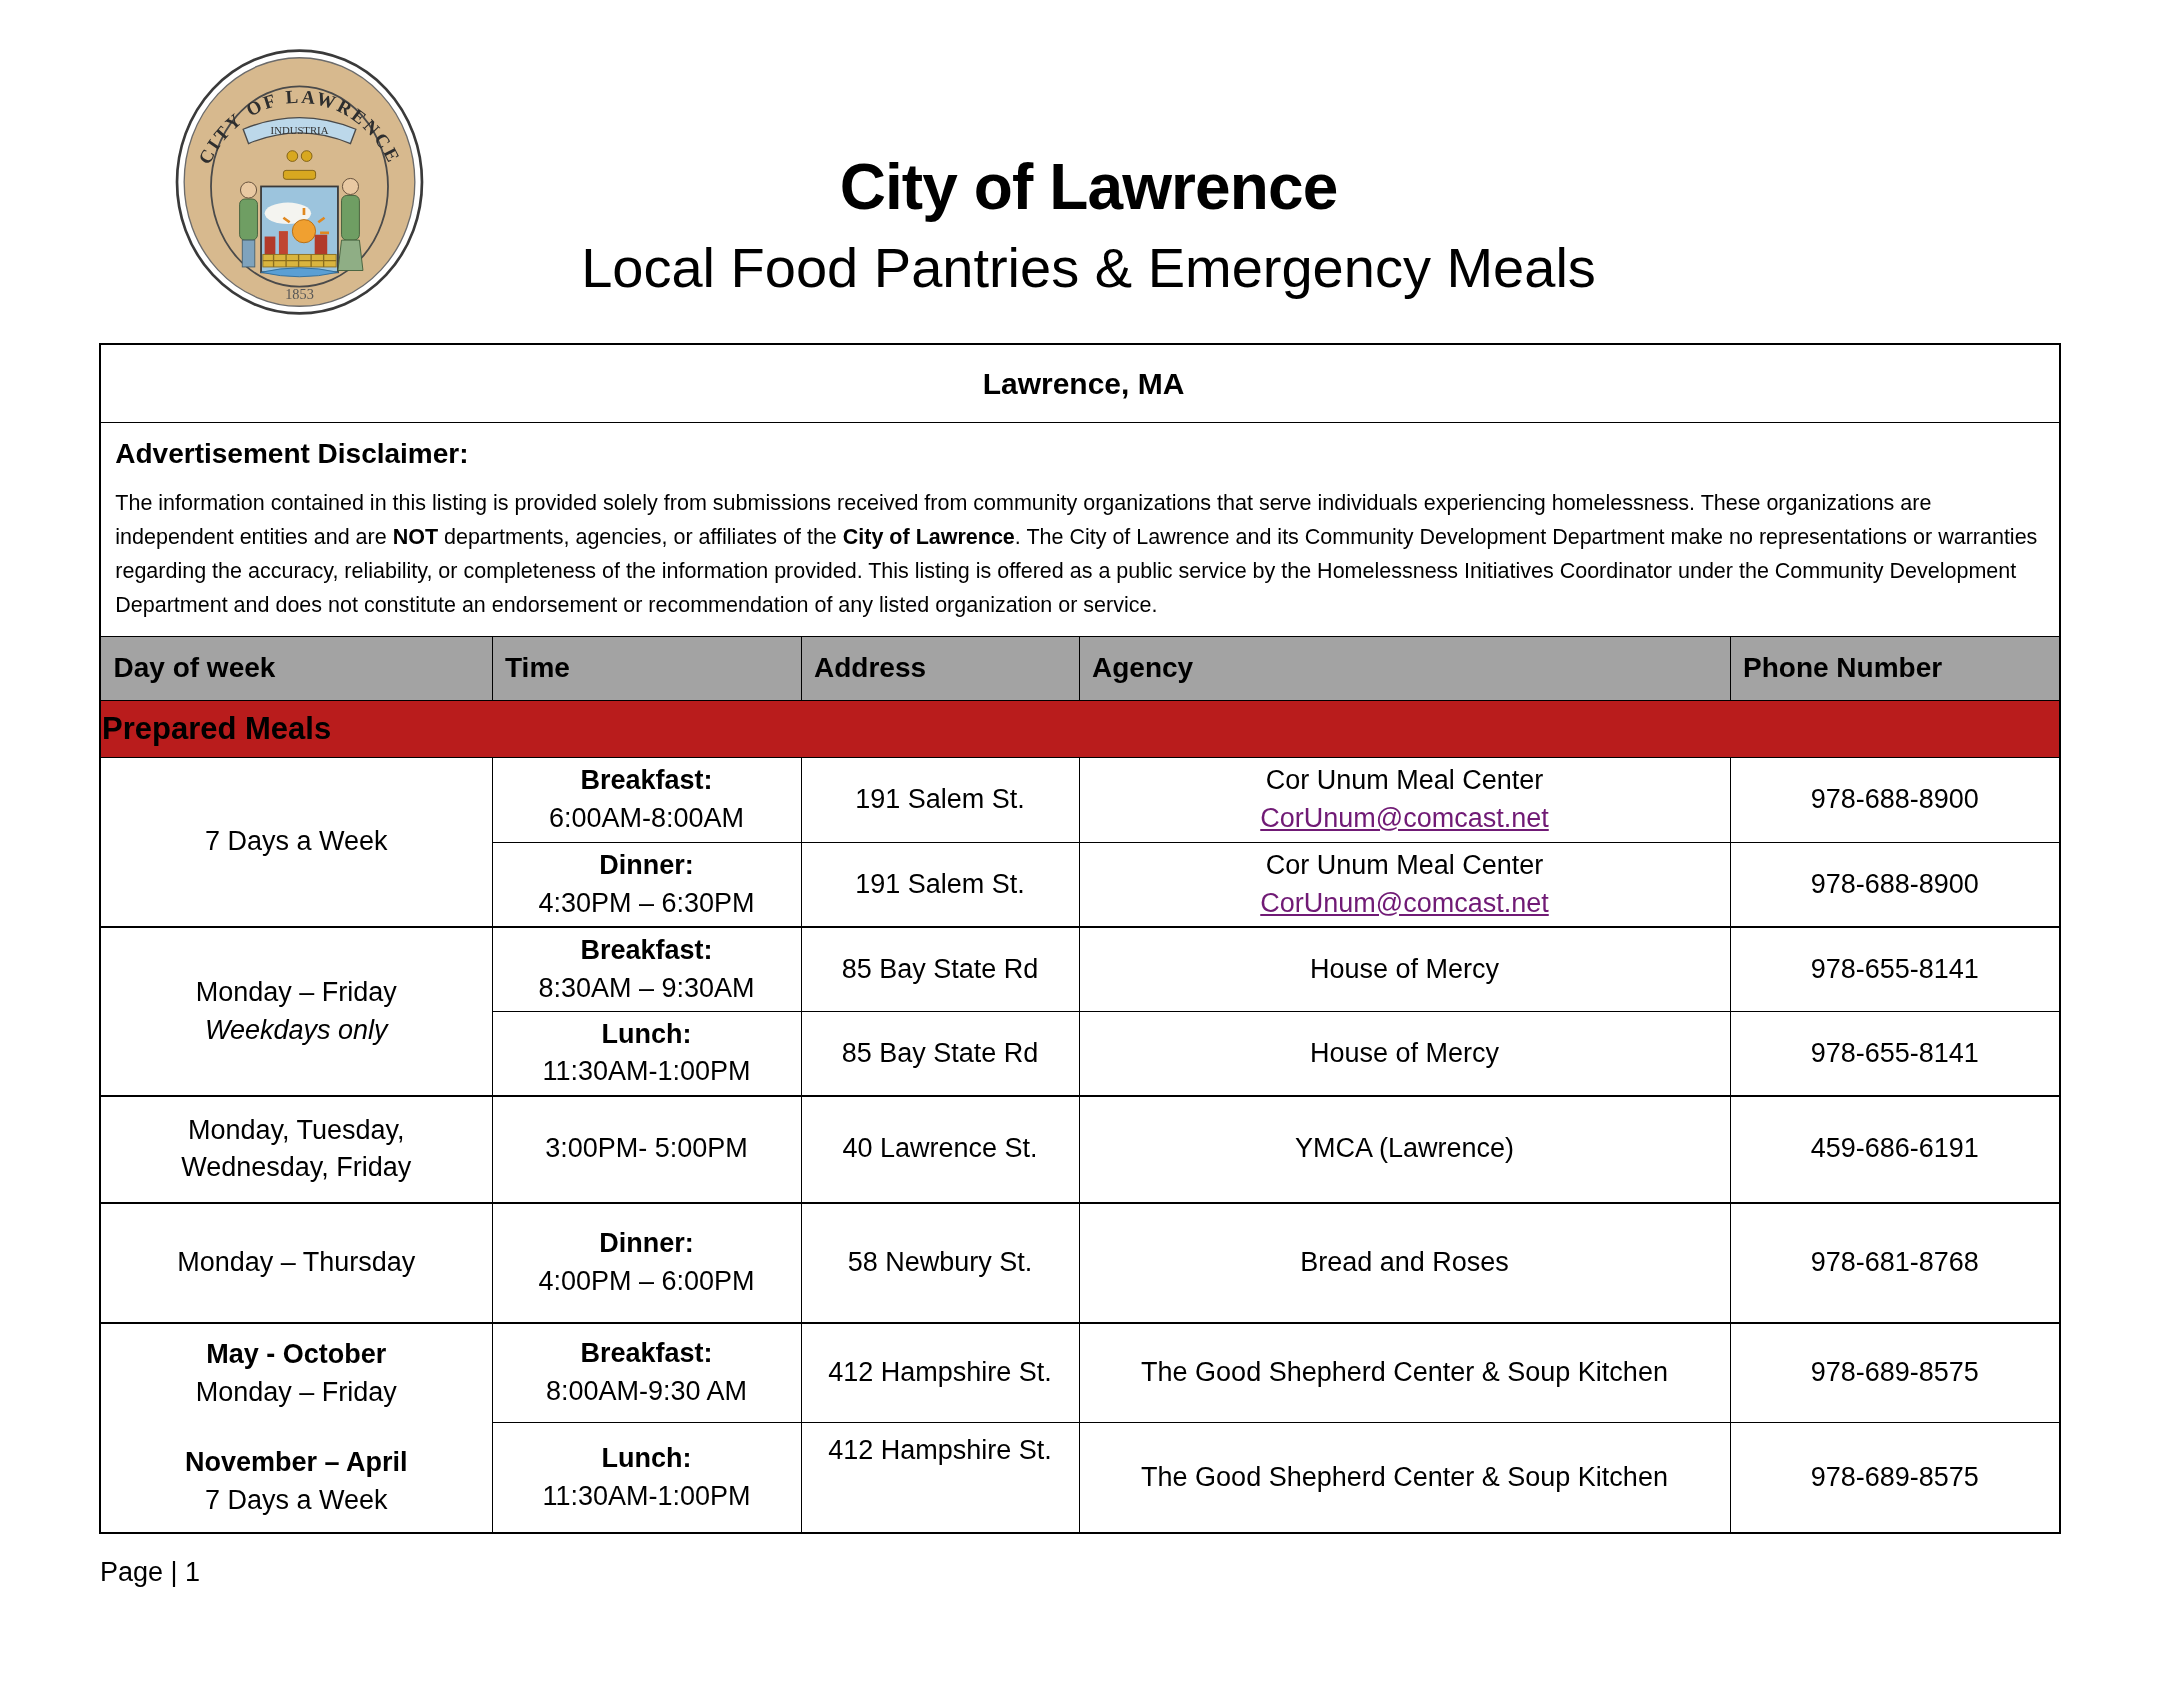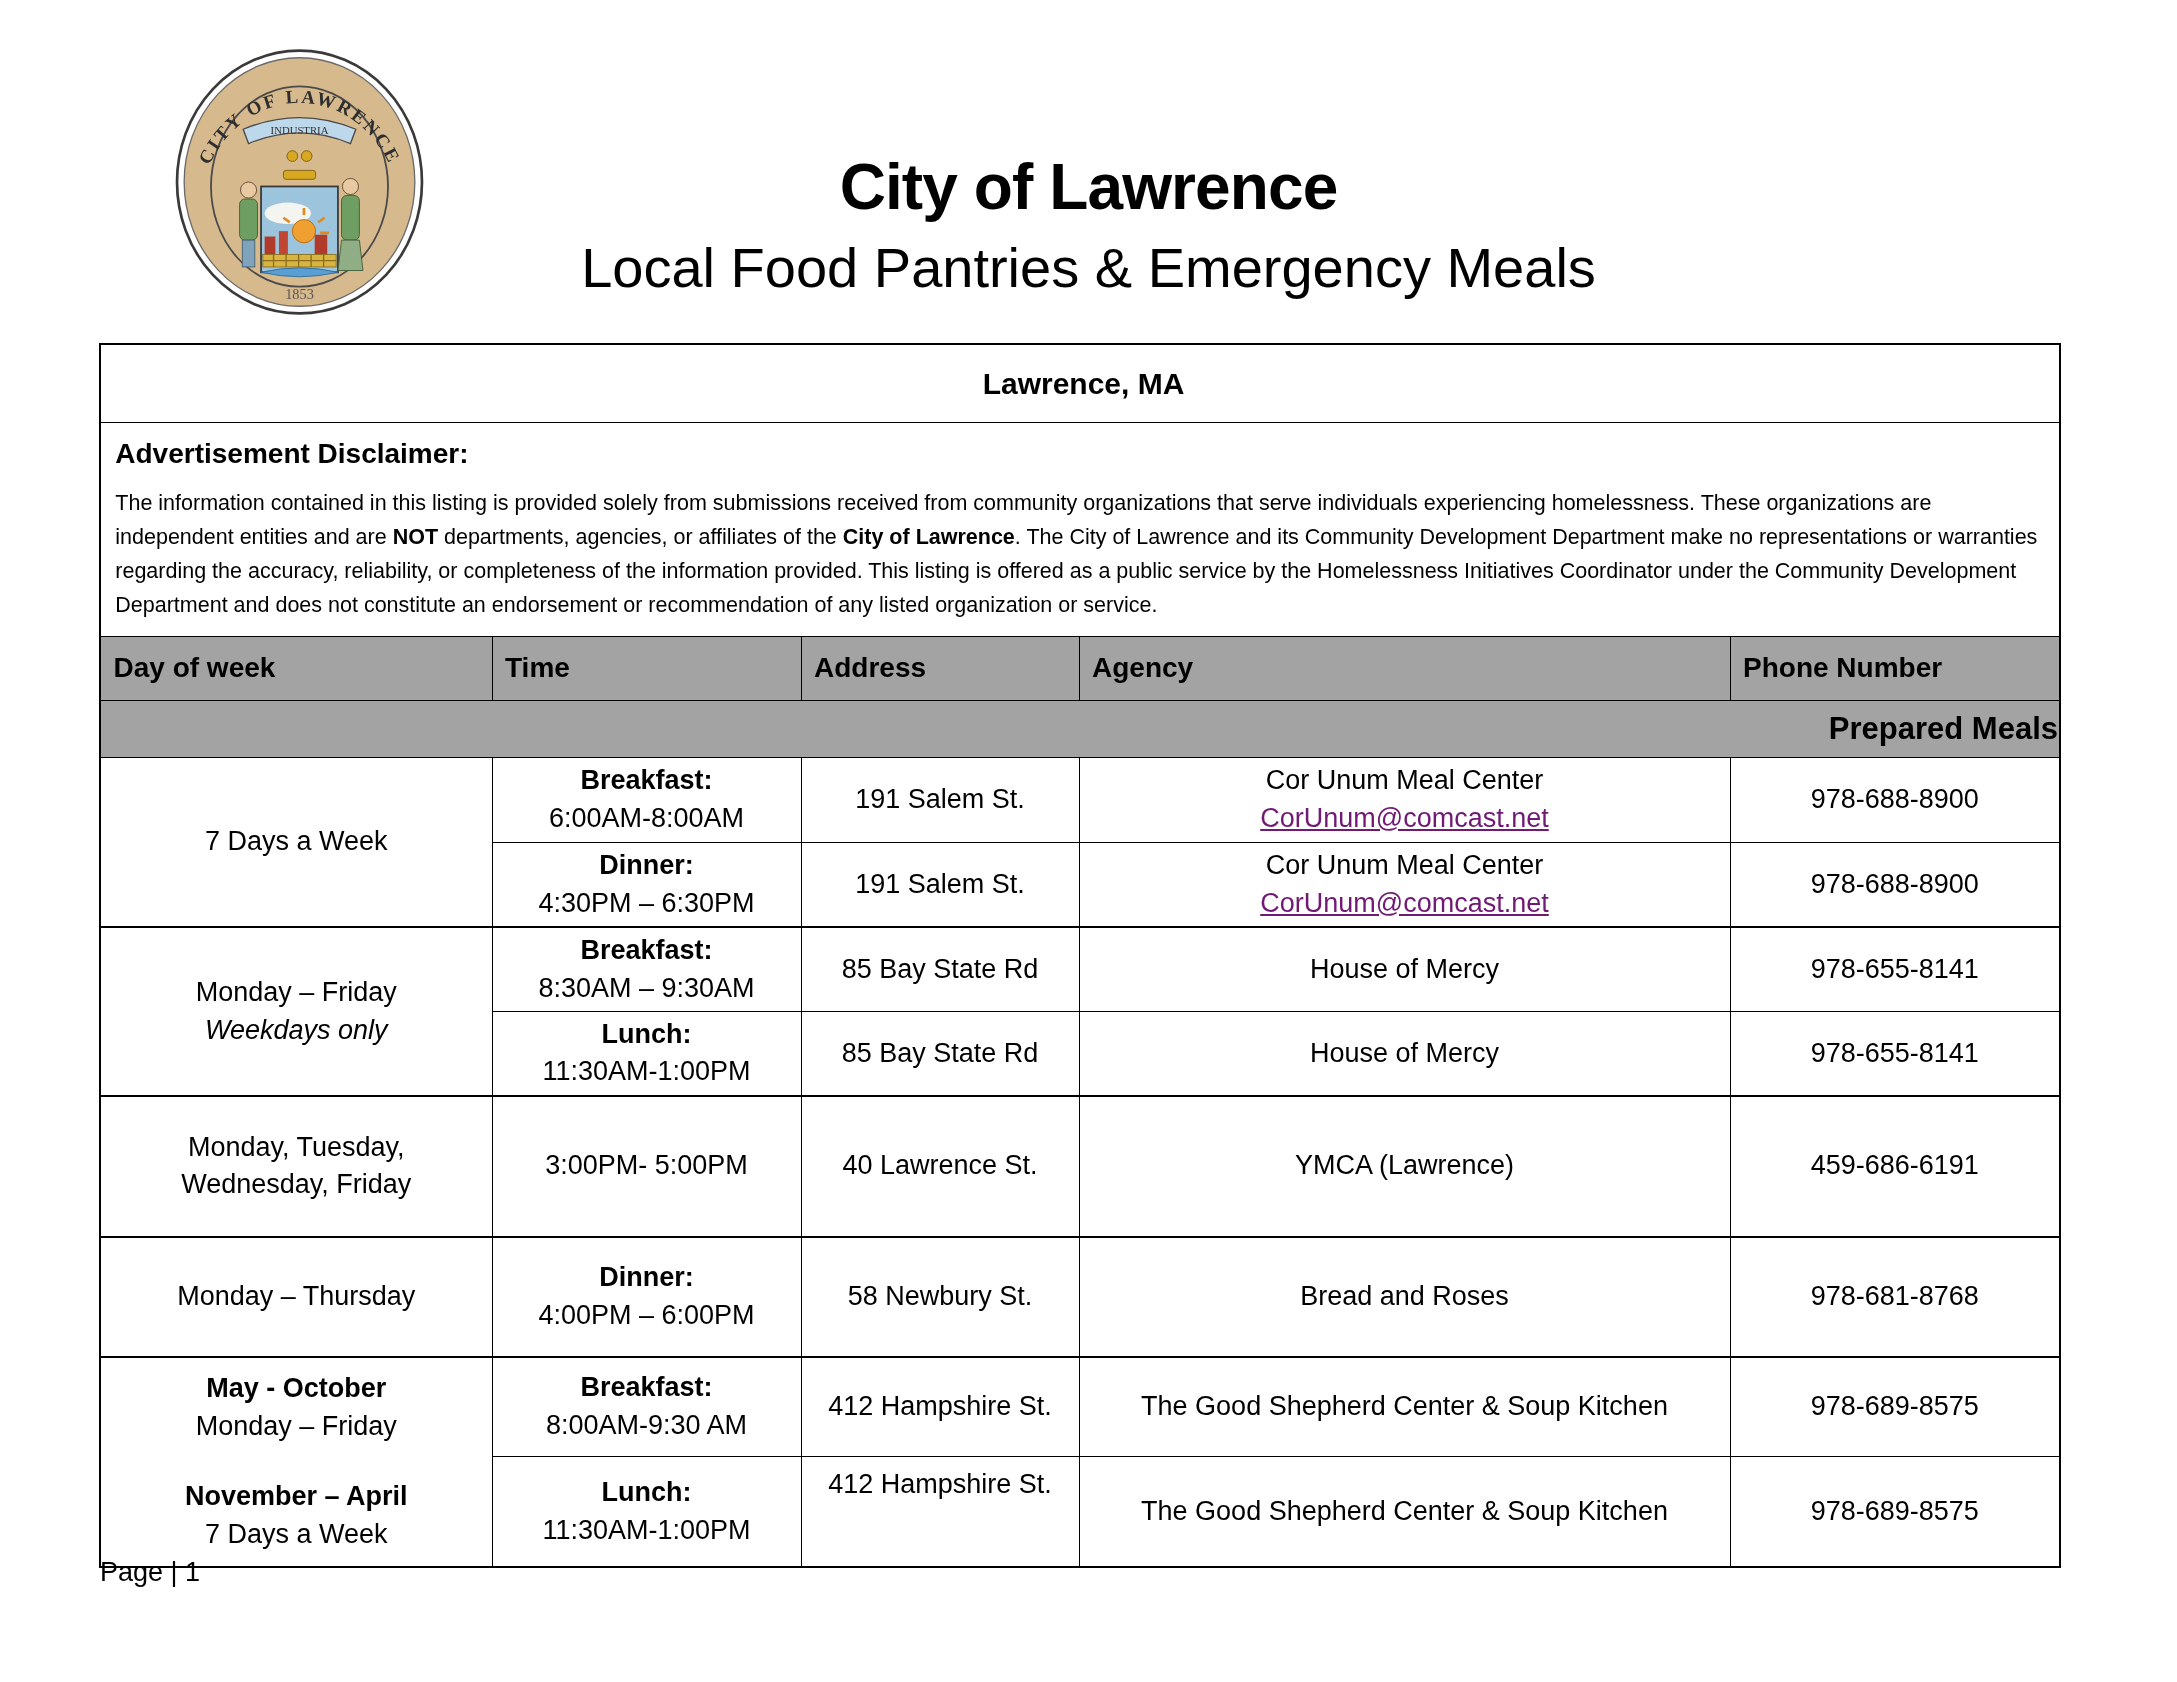--- a/index.html
+++ b/index.html
@@ -15,21 +15,21 @@
   
   table.main{position:absolute;left:99px;top:343px;width:1960px;border-collapse:collapse;table-layout:fixed;}
   table.main{border:2.7px solid #000;}
   table.main td,table.main th{border:1.8px solid #000;overflow:hidden;}
   tr.group-top td{border-top-width:2.7px;}
 
   .loc-row td{height:75px;text-align:center;font-weight:bold;font-size:30px;vertical-align:middle;padding-left:8px;}
   .disc-row td{padding:9px 14.3px 12.5px 14.3px;font-size:21.5px;line-height:1.58;text-align:left;vertical-align:top;}
   .disc-label{font-weight:bold;font-size:28px;margin-bottom:11px;}
   .col-head th{background:#a3a3a3;text-align:left;vertical-align:middle;padding:3.6px 12.5px;font-size:28px;height:56px;font-weight:bold;}
-  .section-row td{background:#a3a3a3;text-align:right;vertical-align:middle;font-weight:bold;font-size:31px;height:54px;}
+  .section-row td{background:#b91c1c;text-align:left;vertical-align:middle;font-weight:bold;font-size:31px;height:54px;}
 
   td.cell{font-size:27px;text-align:center;vertical-align:middle;line-height:1.4;padding:3.6px 7.2px;}
   .bold{font-weight:bold;}
   .italic{font-style:italic;}
   .email-link{color:#701a75;text-decoration:underline;cursor:pointer;}
   .season-block{margin:9px 0;}
   td.addr-top{vertical-align:top;padding-top:9px;}
 
   
   .page-num{position:absolute;left:100px;top:1557px;font-size:27px;}
@@ -162,21 +162,21 @@
     <tr style="height:77px">
       <td class="cell">
         <div class="bold">Lunch:</div>
         <div>11:30AM-1:00PM</div>
       </td>
       <td class="cell">85 Bay State Rd</td>
       <td class="cell">House of Mercy</td>
       <td class="cell">978-655-8141</td>
     </tr>
 
-    <tr class="group-top" style="height:141px">
+    <tr class="group-top" style="height:107px">
       <td class="cell">
         <div>Monday, Tuesday,</div>
         <div>Wednesday, Friday</div>
       </td>
       <td class="cell">3:00PM- 5:00PM</td>
       <td class="cell">40 Lawrence St.</td>
       <td class="cell">YMCA (Lawrence)</td>
       <td class="cell">459-686-6191</td>
     </tr>
 

